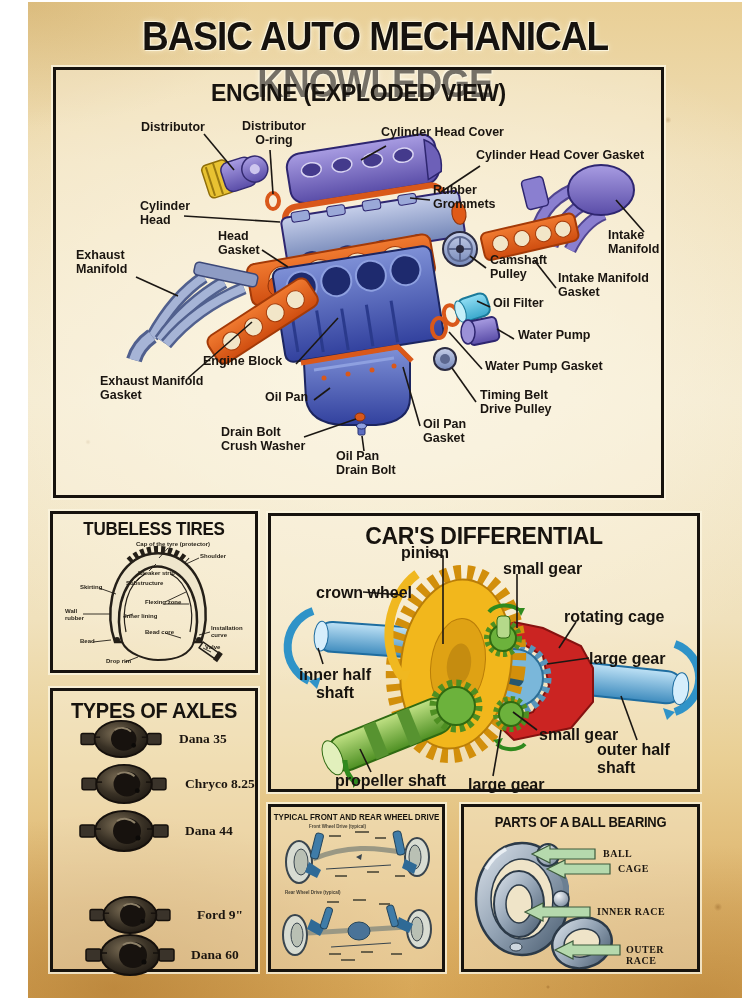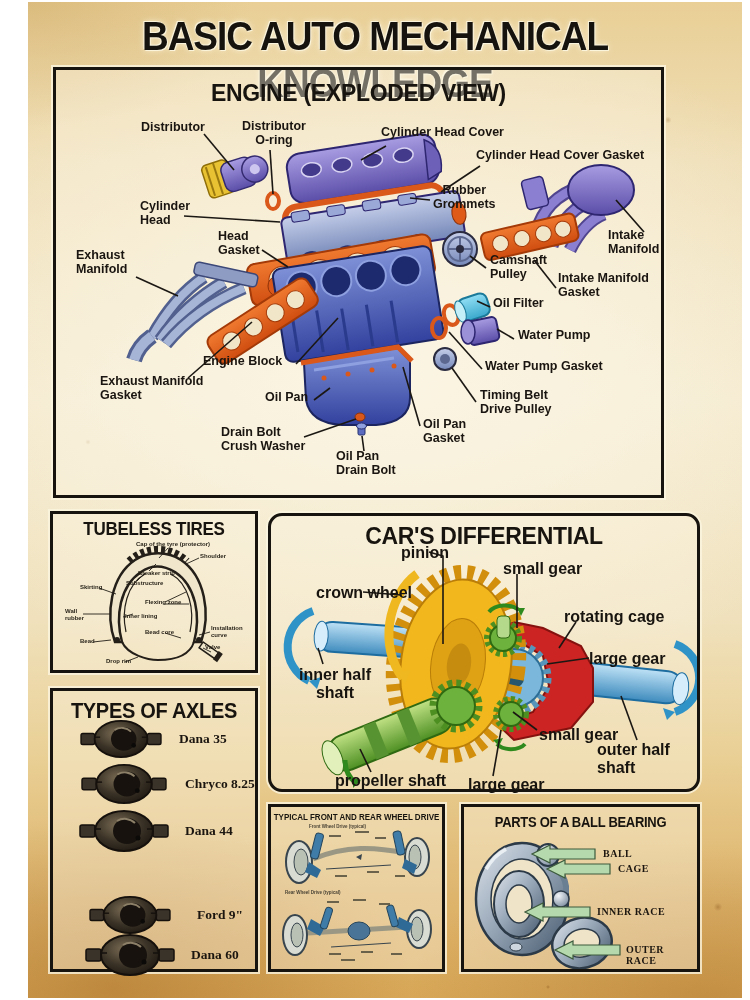--- a/index.html
+++ b/index.html
@@ -236,21 +236,21 @@
           <line x1="248" y1="367" x2="300" y2="349"></line>
         <line x1="308" y1="381" x2="306" y2="366"></line>
       </g>
     </svg>
 
     <div class="lbl" style="left:85px;top:51px;">Distributor</div>
     <div class="lbl ctr" style="left:186px;top:50px;">Distributor
 O-ring</div>
     <div class="lbl" style="left:325px;top:56px;">Cylinder Head Cover</div>
     <div class="lbl" style="left:420px;top:79px;">Cylinder Head Cover Gasket</div>
-    <div class="lbl" style="left:377px;top:114px;text-align:center;">Rubber
+    <div class="lbl" style="left:377px;top:114px;">Rubber
 Grommets</div>
     <div class="lbl" style="left:84px;top:130px;">Cylinder
 Head</div>
     <div class="lbl" style="left:162px;top:160px;">Head
 Gasket</div>
     <div class="lbl" style="left:552px;top:159px;">Intake
 Manifold</div>
     <div class="lbl" style="left:20px;top:179px;">Exhaust
 Manifold</div>
     <div class="lbl" style="left:434px;top:184px;">Camshaft
@@ -368,21 +368,21 @@
       <span class="axle-lab">Ford 9"</span>
     </div>
     <div class="axle-row" style="top:242px;gap:8px;">
       <svg width="106" height="44" viewBox="0 0 90 44" style="position:static;">
           <use href="#axle-blob"></use>
         </svg>
       <span class="axle-lab">Dana 60</span>
     </div>
   </div>
 
-  <div class="box" style="left:268px;top:513px;width:432px;height:279px;border-radius:14px;">
+  <div class="box" style="left:268px;top:513px;width:432px;height:279px;">
     <div class="box-title" style="top:5px;font-size:23px;">CAR'S DIFFERENTIAL</div>
     <svg width="426" height="273" viewBox="0 0 426 273">
       <defs>
         <linearGradient id="gShaft" x1="0" y1="0" x2="0" y2="1">
             <stop offset="0" stop-color="#bfe2f6"></stop>
             <stop offset="1" stop-color="#3f8cbe"></stop>
           </linearGradient>
         <linearGradient id="gGreen" x1="0" y1="0" x2="0" y2="1">
             <stop offset="0" stop-color="#c0e184"></stop>
             <stop offset="1" stop-color="#4d8f22"></stop>

